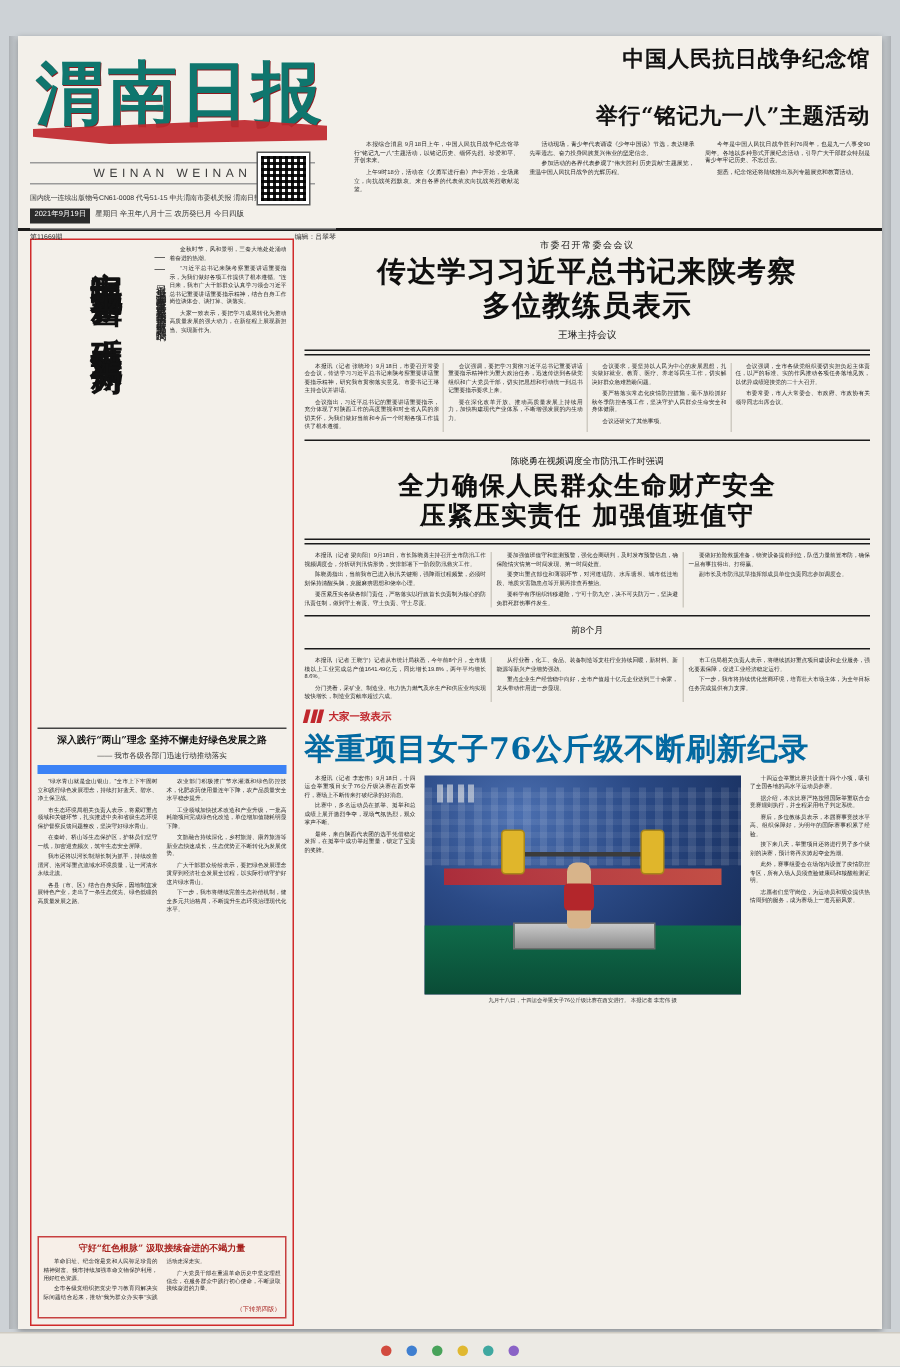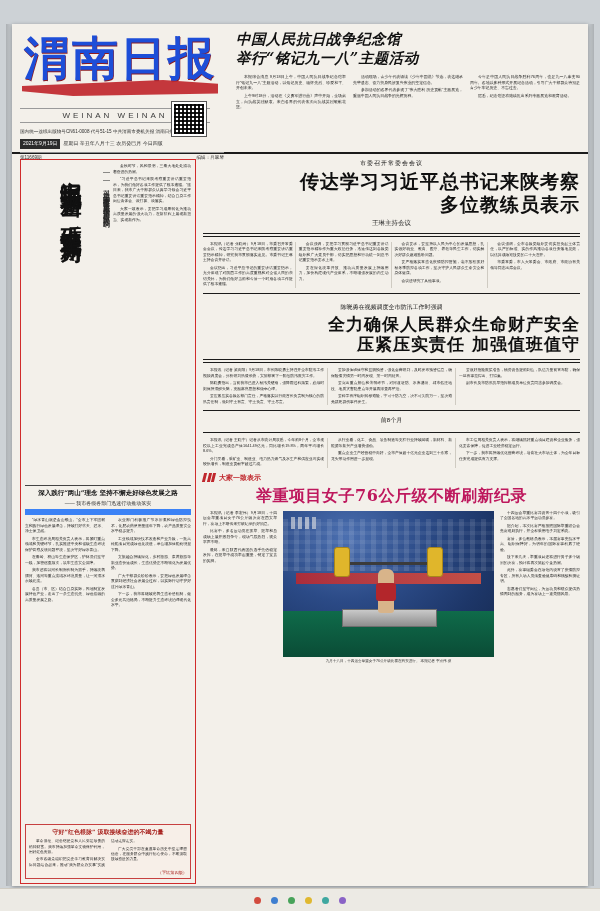--- a/index.html
+++ b/index.html
@@ -37,25 +37,25 @@
     border-bottom: 2px solid #1b1b1b;
     box-sizing: border-box;
   }
   .mast-left {
     position: absolute;
     left: 8px;
     top: 4px;
     width: 210px;
   }
   .mast-title {
-    font-family: Liberation Mono, monospace;
+    font-family: Liberation Sans, sans-serif;
     font-weight: bold;
     font-size: 46px;
     letter-spacing: 2px;
-    color: #1d4ed8;
+    color: #0f766e;
     line-height: 1.05;
     text-shadow: 0.5px 0.5px 0 #8c1b20;
     white-space: nowrap;
   }
   .mast-title-wrap {
     position: relative;
     padding-top: 10px;
     padding-left: 4px;
   }
   .mast-swoosh {
@@ -121,28 +121,27 @@
     outline: 1px solid #555;
   }
 
   .mast-right {
     position: absolute;
     left: 224px;
     top: 6px;
     width: 344px;
   }
   .lead-head {
-    text-align: left;
+    text-align: right;
     font-family: "DejaVu Serif", serif;
     font-weight: bold;
     color: #111;
-    font-style: italic;
   }
   .lead-head .l1 { font-size: 14.5px; letter-spacing: .5px; }
-  .lead-head .l2 { font-size: 14.5px; letter-spacing: .5px; margin-top: 0; }
+  .lead-head .l2 { font-size: 14.5px; letter-spacing: .5px; margin-top: 19px; }
   .lead-body {
     margin-top: 6px;
     display: flex;
     gap: 7px;
     font-size: 3.9px;
     line-height: 1.45;
     color: #1f1f1f;
     text-align: justify;
   }
   .lead-body .col { flex: 1; }
@@ -264,21 +263,21 @@
     flex-direction: column;
   }
   .kicker {
     text-align: center;
     font-size: 6px;
     color: #111;
     letter-spacing: 1px;
     margin-bottom: 2px;
   }
   .big-head {
-    text-align: right;
+    text-align: center;
     font-family: "DejaVu Serif", serif;
     font-weight: bold;
     color: #0f0f0f;
     font-size: 19px;
     line-height: 1.2;
     letter-spacing: 1px;
   }
   .big-head.smaller { font-size: 17px; }
   .byline {
     text-align: center;
@@ -349,25 +348,24 @@
   .section-tag .bars i {
     display: block; width: 3px; height: 9px; background: #c0272d;
     transform: skewX(-14deg);
   }
   .section-tag .tagtext {
     font-size: 7px; font-weight: bold; color: #c0272d;
     font-family: "DejaVu Serif", serif;
   }
 
   .sport-head {
-    text-align: center;
     font-family: "DejaVu Serif", serif;
     font-weight: bold;
-    font-size: 16px;
-    color: #be185d;
+    font-size: 20px;
+    color: #0369a1;
     letter-spacing: .5px;
     margin-bottom: 4px;
   }
   .sport-row { display: flex; gap: 6px; }
   .sport-left { width: 74px; font-size: 3.8px; line-height:1.45; color:#1f1f1f; text-align: justify; }
   .sport-left p { margin: 0 0 2px 0; text-indent: 7px; }
   .sport-right { width: 80px; font-size: 3.8px; line-height:1.45; color:#1f1f1f; text-align: justify; }
   .sport-right p { margin: 0 0 2px 0; text-indent: 7px; }
   .photo-wrap { flex: 1; }
   .photo {

